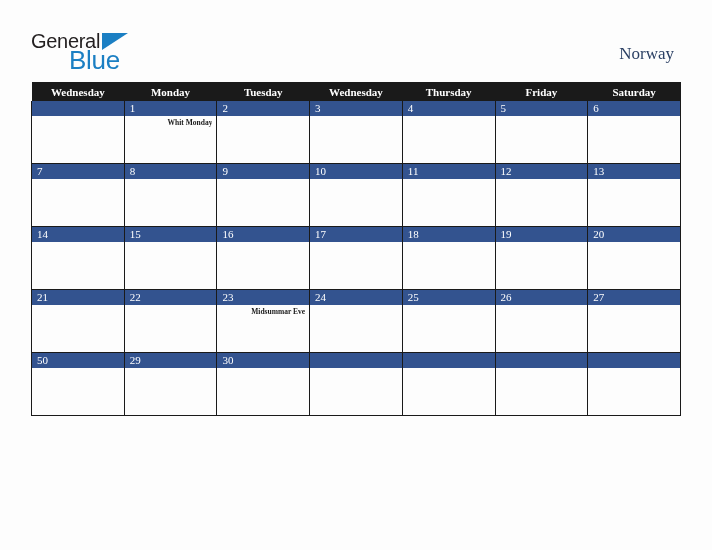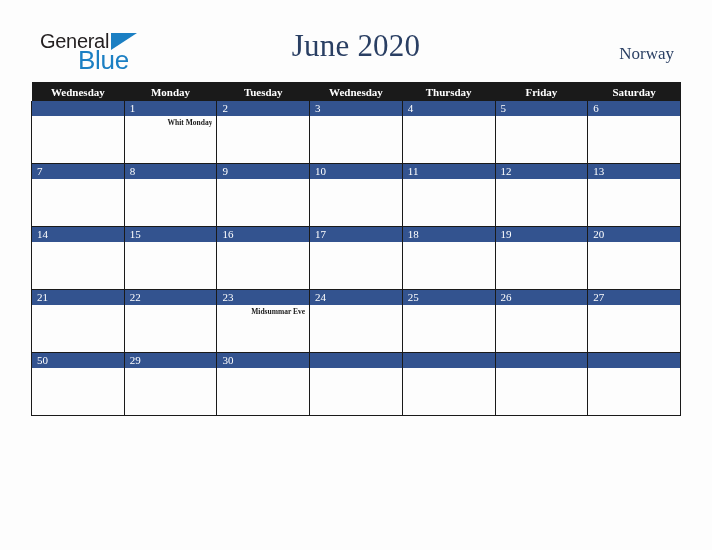--- a/index.html
+++ b/index.html
@@ -28,21 +28,20 @@
     width: 712px;
     height: 82px;
   }
 
   .logo {
     position: absolute;
     left: 31px;
     top: 31px;
     width: 120px;
     height: 42px;
-    margin-left: 9px;
   }
   .logo-general {
     position: absolute;
     left: 0;
     top: 0;
     font-family: "Liberation Sans", "DejaVu Sans", sans-serif;
     font-size: 20px;
     letter-spacing: -0.3px;
     color: #231f20;
     line-height: 20px;
@@ -153,21 +152,20 @@
 <div class="page">
 
   <div class="top-bar">
 
     <div class="logo">
       <span class="logo-general">General</span>
       <span class="logo-triangle"></span>
       <span class="logo-blue">Blue</span>
     </div>
 
-    <div class="cal-title">June 2020</div>
 
     <div class="cal-region">Norway</div>
 
   </div>
 
   <table class="grid">
     <thead>
       <tr>
         <th>Wednesday</th>
         <th>Monday</th>

